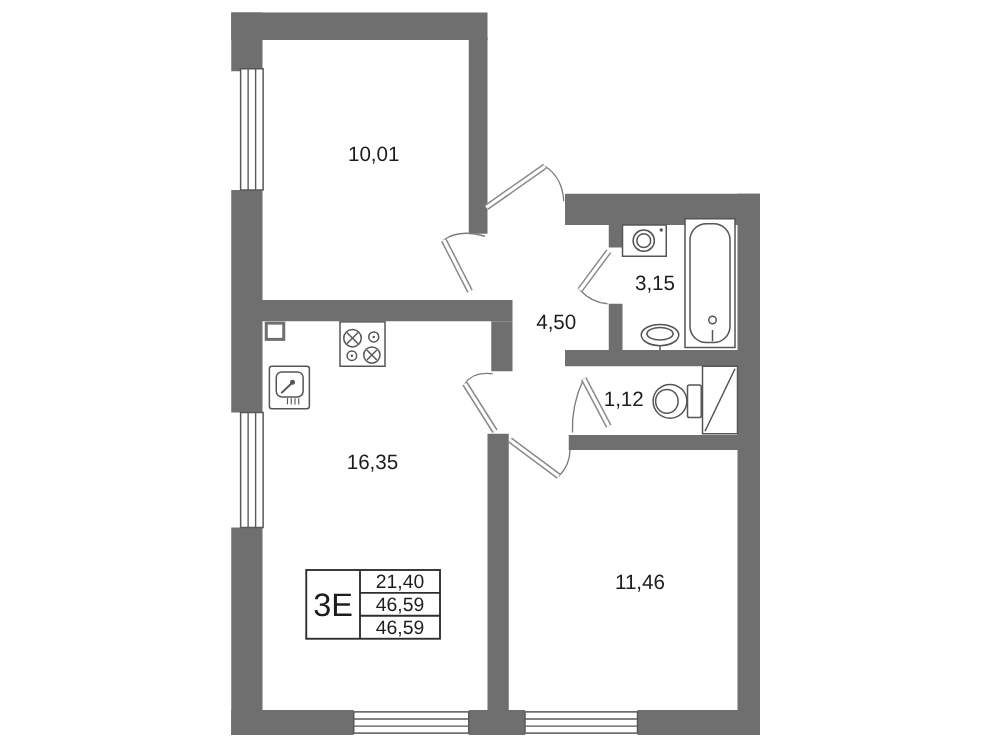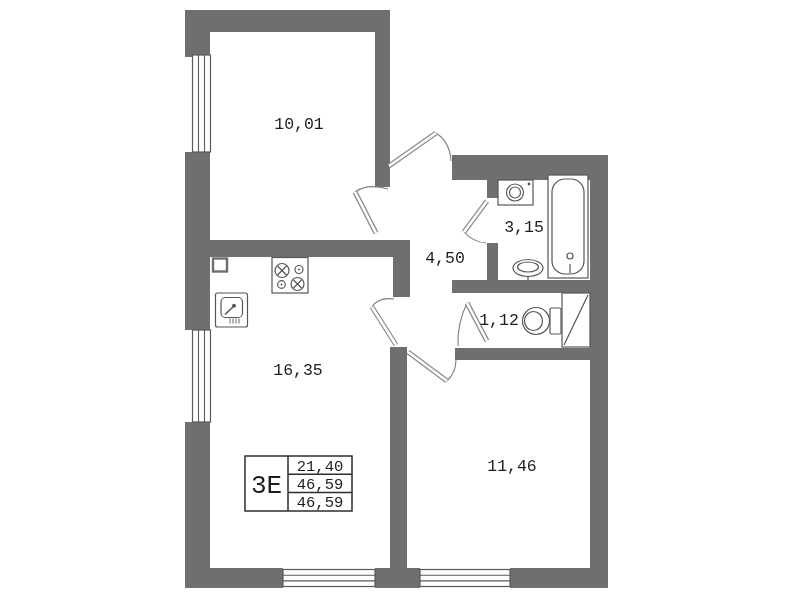--- a/index.html
+++ b/index.html
@@ -1,17 +1,17 @@
 <!DOCTYPE html>
 <html><head>
 <meta charset="utf-8">
 <style>
   html,body{margin:0;padding:0;background:#ffffff;}
   .stage{position:relative;width:799px;height:600px;background:#ffffff;overflow:hidden;
-         font-family:Liberation Mono, monospace;}
+         font-family:Liberation Sans, sans-serif;}
   svg{display:block;}
   .wall{fill:#6f6f6f;stroke:none;}
   .win{fill:#ffffff;stroke:#595959;stroke-width:1.2;}
   .winline{stroke:#595959;stroke-width:1.1;}
   .leaf-o{stroke:#8a8a8a;stroke-width:5;stroke-linecap:butt;}
   .leaf-i{stroke:#ffffff;stroke-width:2.6;stroke-linecap:butt;}
   .swing{stroke:#7d7d7d;stroke-width:1.1;fill:none;}
   .fix{fill:#ffffff;stroke:#565656;stroke-width:1.2;}
   .fixline{stroke:#565656;stroke-width:1.2;fill:none;}
   .fixdot{fill:#565656;stroke:none;}

